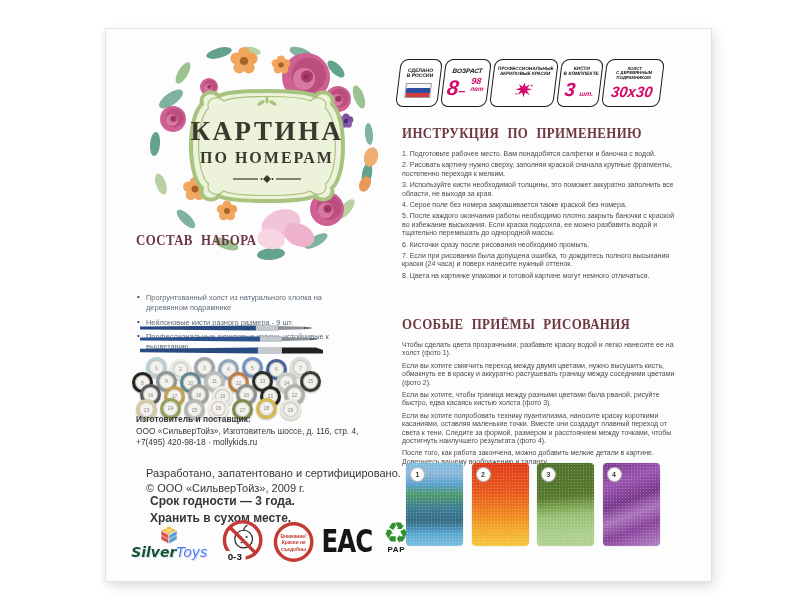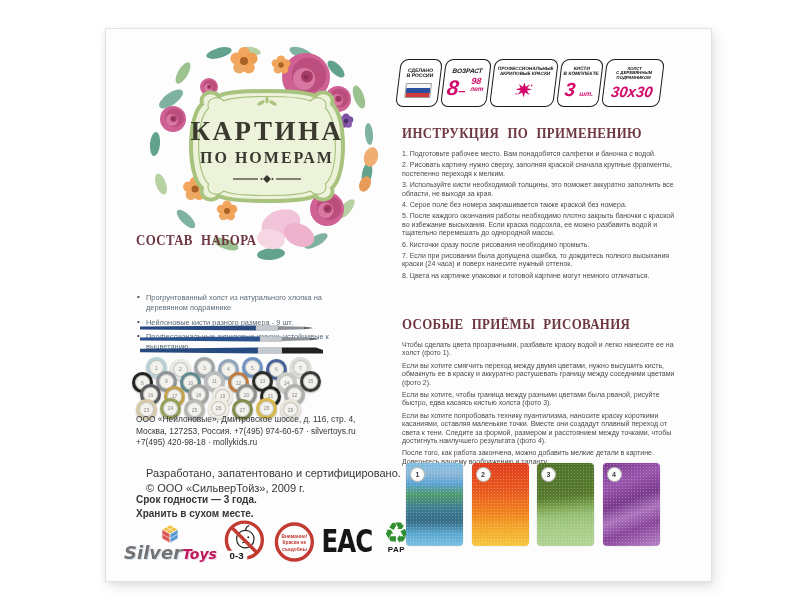--- a/index.html
+++ b/index.html
@@ -17,28 +17,28 @@
   .kit-item::before{content:"•";position:absolute;left:1px;top:-1px;color:#39424b;font-size:8px;}
   .brushes{position:absolute;left:32px;top:294px;}
   .pots{position:absolute;left:26px;top:328px;width:215px;height:62px;}
   .pot{position:absolute;width:21px;height:21px;border-radius:50%;box-shadow:0 1px 2px rgba(0,0,0,.28);
        display:flex;align-items:center;justify-content:center;}
   .pot-cap{width:13px;height:13px;border-radius:50%;background:#f2f1ec;border:1px solid rgba(0,0,0,.18);
            font-size:5px;color:#8a8a8a;display:flex;align-items:center;justify-content:center;}
   .mfr{position:absolute;left:30px;top:385px;width:255px;font-size:8.4px;line-height:1.38;color:#35363a;}
   .mfr-heading{font-weight:700;}
   .cert{position:absolute;left:40px;top:437px;width:255px;font-size:11px;line-height:1.38;color:#35363a;}
-  .shelf{position:absolute;left:30px;top:464px;width:255px;font-size:10px;line-height:1.38;color:#35363a;font-weight:700;}
+  .shelf{position:absolute;left:44px;top:464px;width:255px;font-size:12px;line-height:1.38;color:#35363a;font-weight:700;}
   
   .marks{position:absolute;left:18px;top:486px;width:290px;height:56px;display:flex;align-items:center;gap:7px;}
   .stlogo{width:92px;text-align:center;position:relative;}
   .stlogo .cube{display:block;margin:0 auto -2px auto;}
-  .stlogo .w1{font-family:"DejaVu Sans",sans-serif;font-weight:700;font-style:italic;font-size:18px;color:#737373;
+  .stlogo .w1{font-family:"DejaVu Sans",sans-serif;font-weight:700;font-style:italic;font-size:14px;color:#14532d;
               text-shadow:0 0 1px #fff,1px 1px 0 #cfe0f2;}
-  .stlogo .w2{font-family:"DejaVu Sans",sans-serif;font-weight:700;font-style:italic;font-size:14px;color:#be185d;
+  .stlogo .w2{font-family:"DejaVu Sans",sans-serif;font-weight:400;font-style:italic;font-size:14px;color:#3b82f6;
               text-shadow:0 0 1px #fff,1px 1px 0 #f2cfe6;text-align:right;}
   .eac{font-family:"DejaVu Sans",sans-serif;font-weight:900;font-size:24px;color:#151515;
        transform:scaleY(1.35) scaleX(1.02);letter-spacing:-1px;margin-top:-4px;}
   .recy{position:relative;width:36px;height:50px;text-align:center;}
   .recy .tri{font-size:29px;color:#2f8f2f;line-height:30px;display:block;}
   .recy .n20{position:absolute;top:10px;right:-1px;font-size:8px;font-weight:700;color:#143814;}
   .recy .pap{font-size:8px;font-weight:700;color:#111;display:block;margin-top:-3px;letter-spacing:.5px;}
   
   .badge-row{position:absolute;left:292px;top:30px;display:flex;gap:3px;align-items:stretch;height:48px;}
   .badge{background:#fff;border:1.6px solid #1a1a1a;border-radius:8px;transform:skewX(-7deg);
@@ -319,22 +319,22 @@
         </div>
         <div class="pot" style="left: 124px; top: 40.5px; background: rgb(216, 186, 74);">
           <span class="pot-cap">28</span>
         </div>
         <div class="pot" style="left: 148px; top: 42px; background: rgb(234, 230, 220);">
           <span class="pot-cap">29</span>
         </div>
       </div>
 
     <div class="mfr">
-      <div>ООО «Нейлоновые», Дмитровское шоссе, д. 116, стр. 4,</div>
-      <div>Москва, 127253, Россия. +7(495) 974-60-67 · silvertoys.ru</div>
+      <div class="mfr-heading">Изготовитель и поставщик:</div>
+      <div>ООО «СильверТойз», Изготовитель шоссе, д. 116, стр. 4,</div>
       <div>+7(495) 420-98-18 · mollykids.ru</div>
     </div>
     <div class="cert">
       <div>Разработано, запатентовано и сертифицировано.</div>
       <div>© ООО «СильверТойз», 2009 г.</div>
     </div>
     <div class="shelf">
       <div>Срок годности — 3 года.</div>
       <div>Хранить в сухом месте.</div>
     </div>

